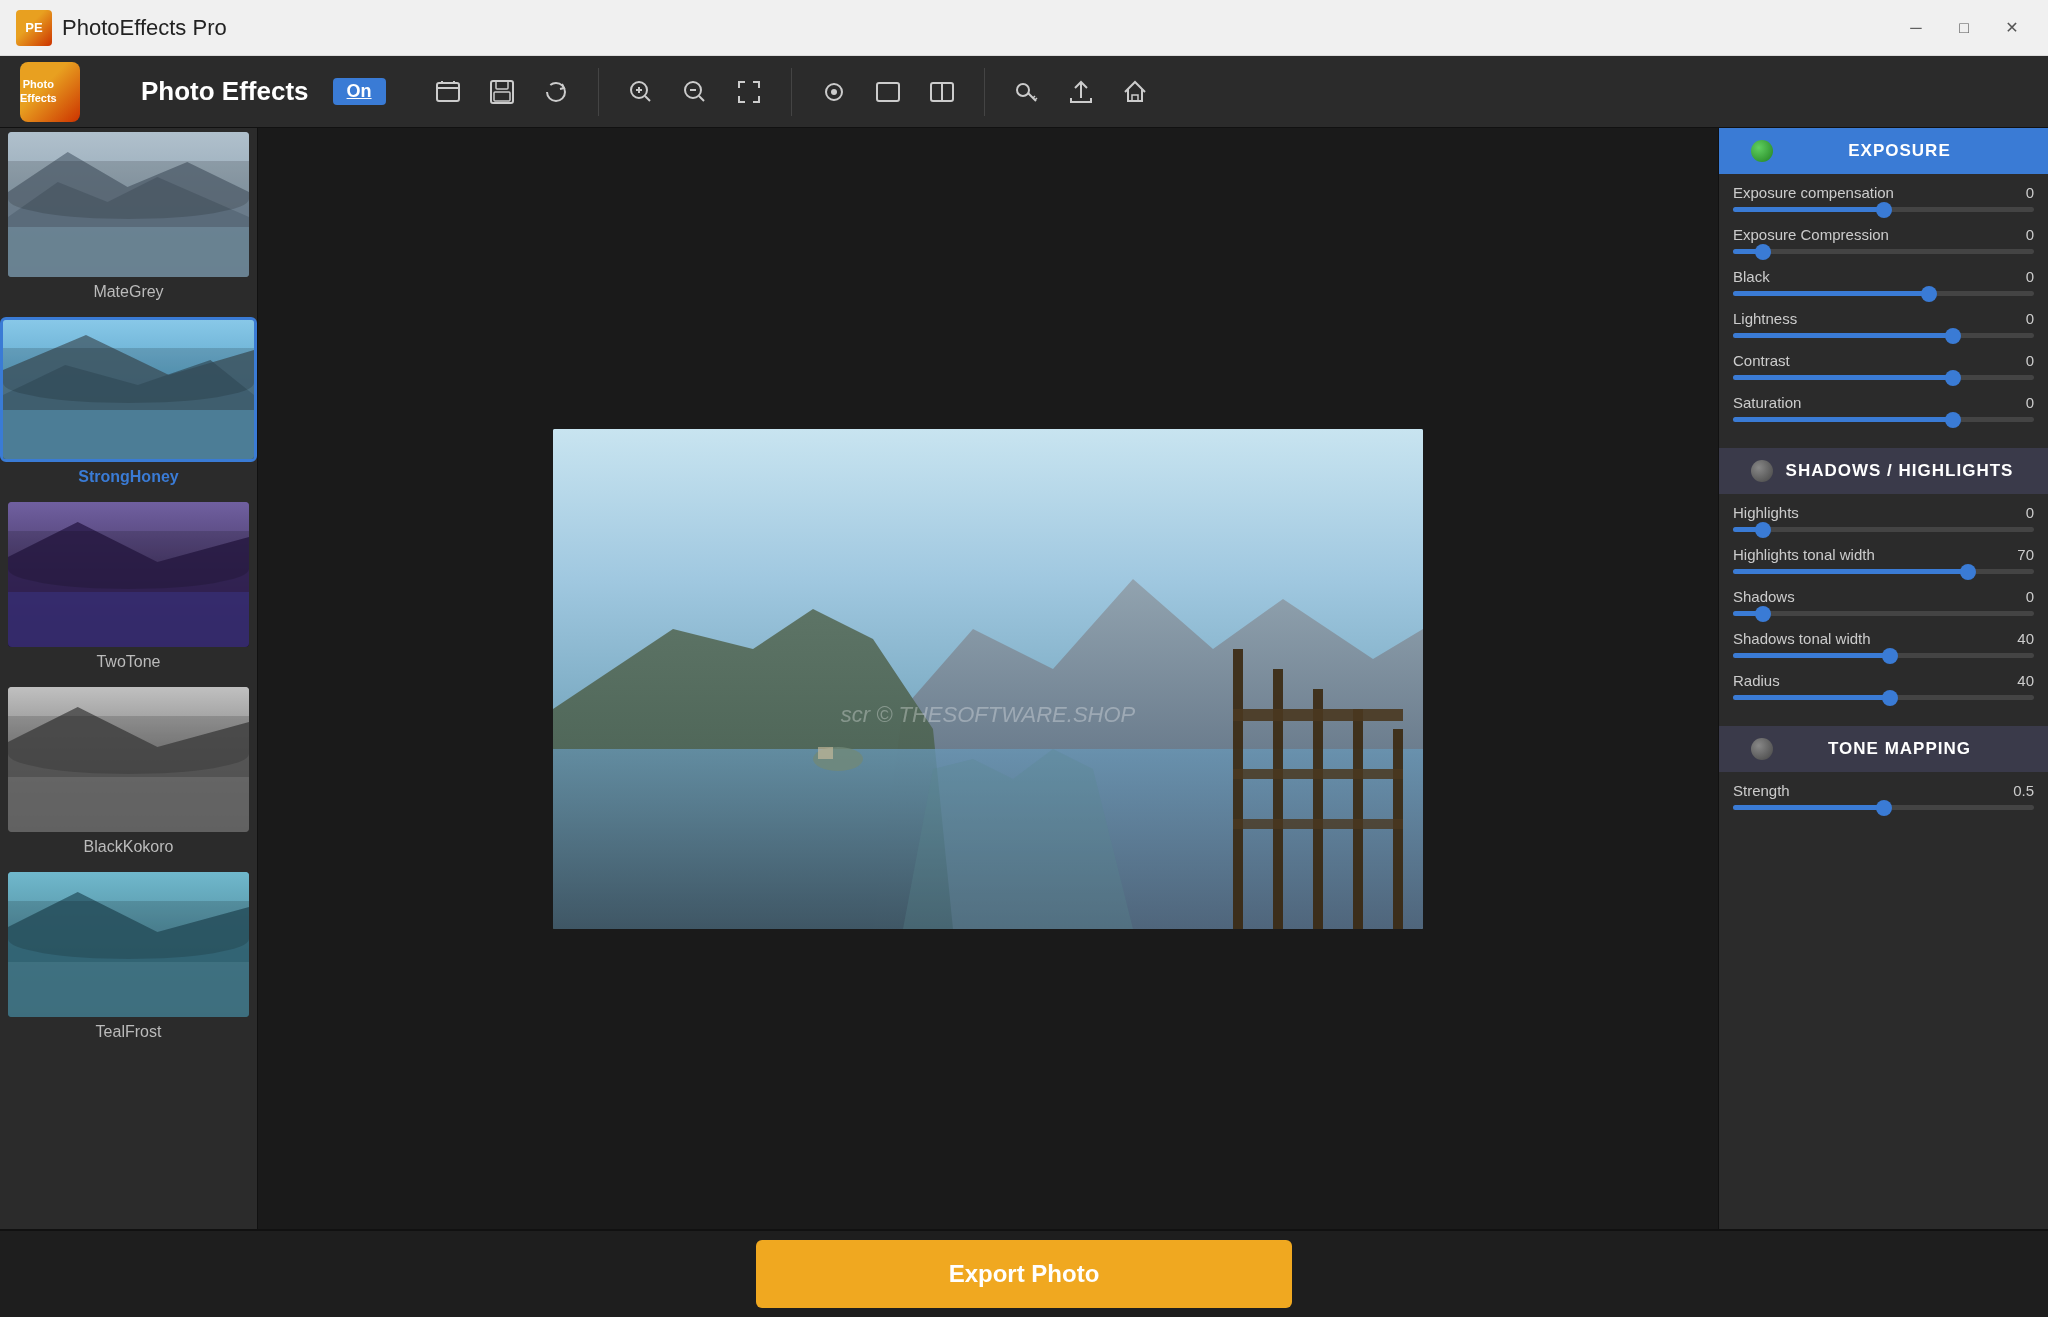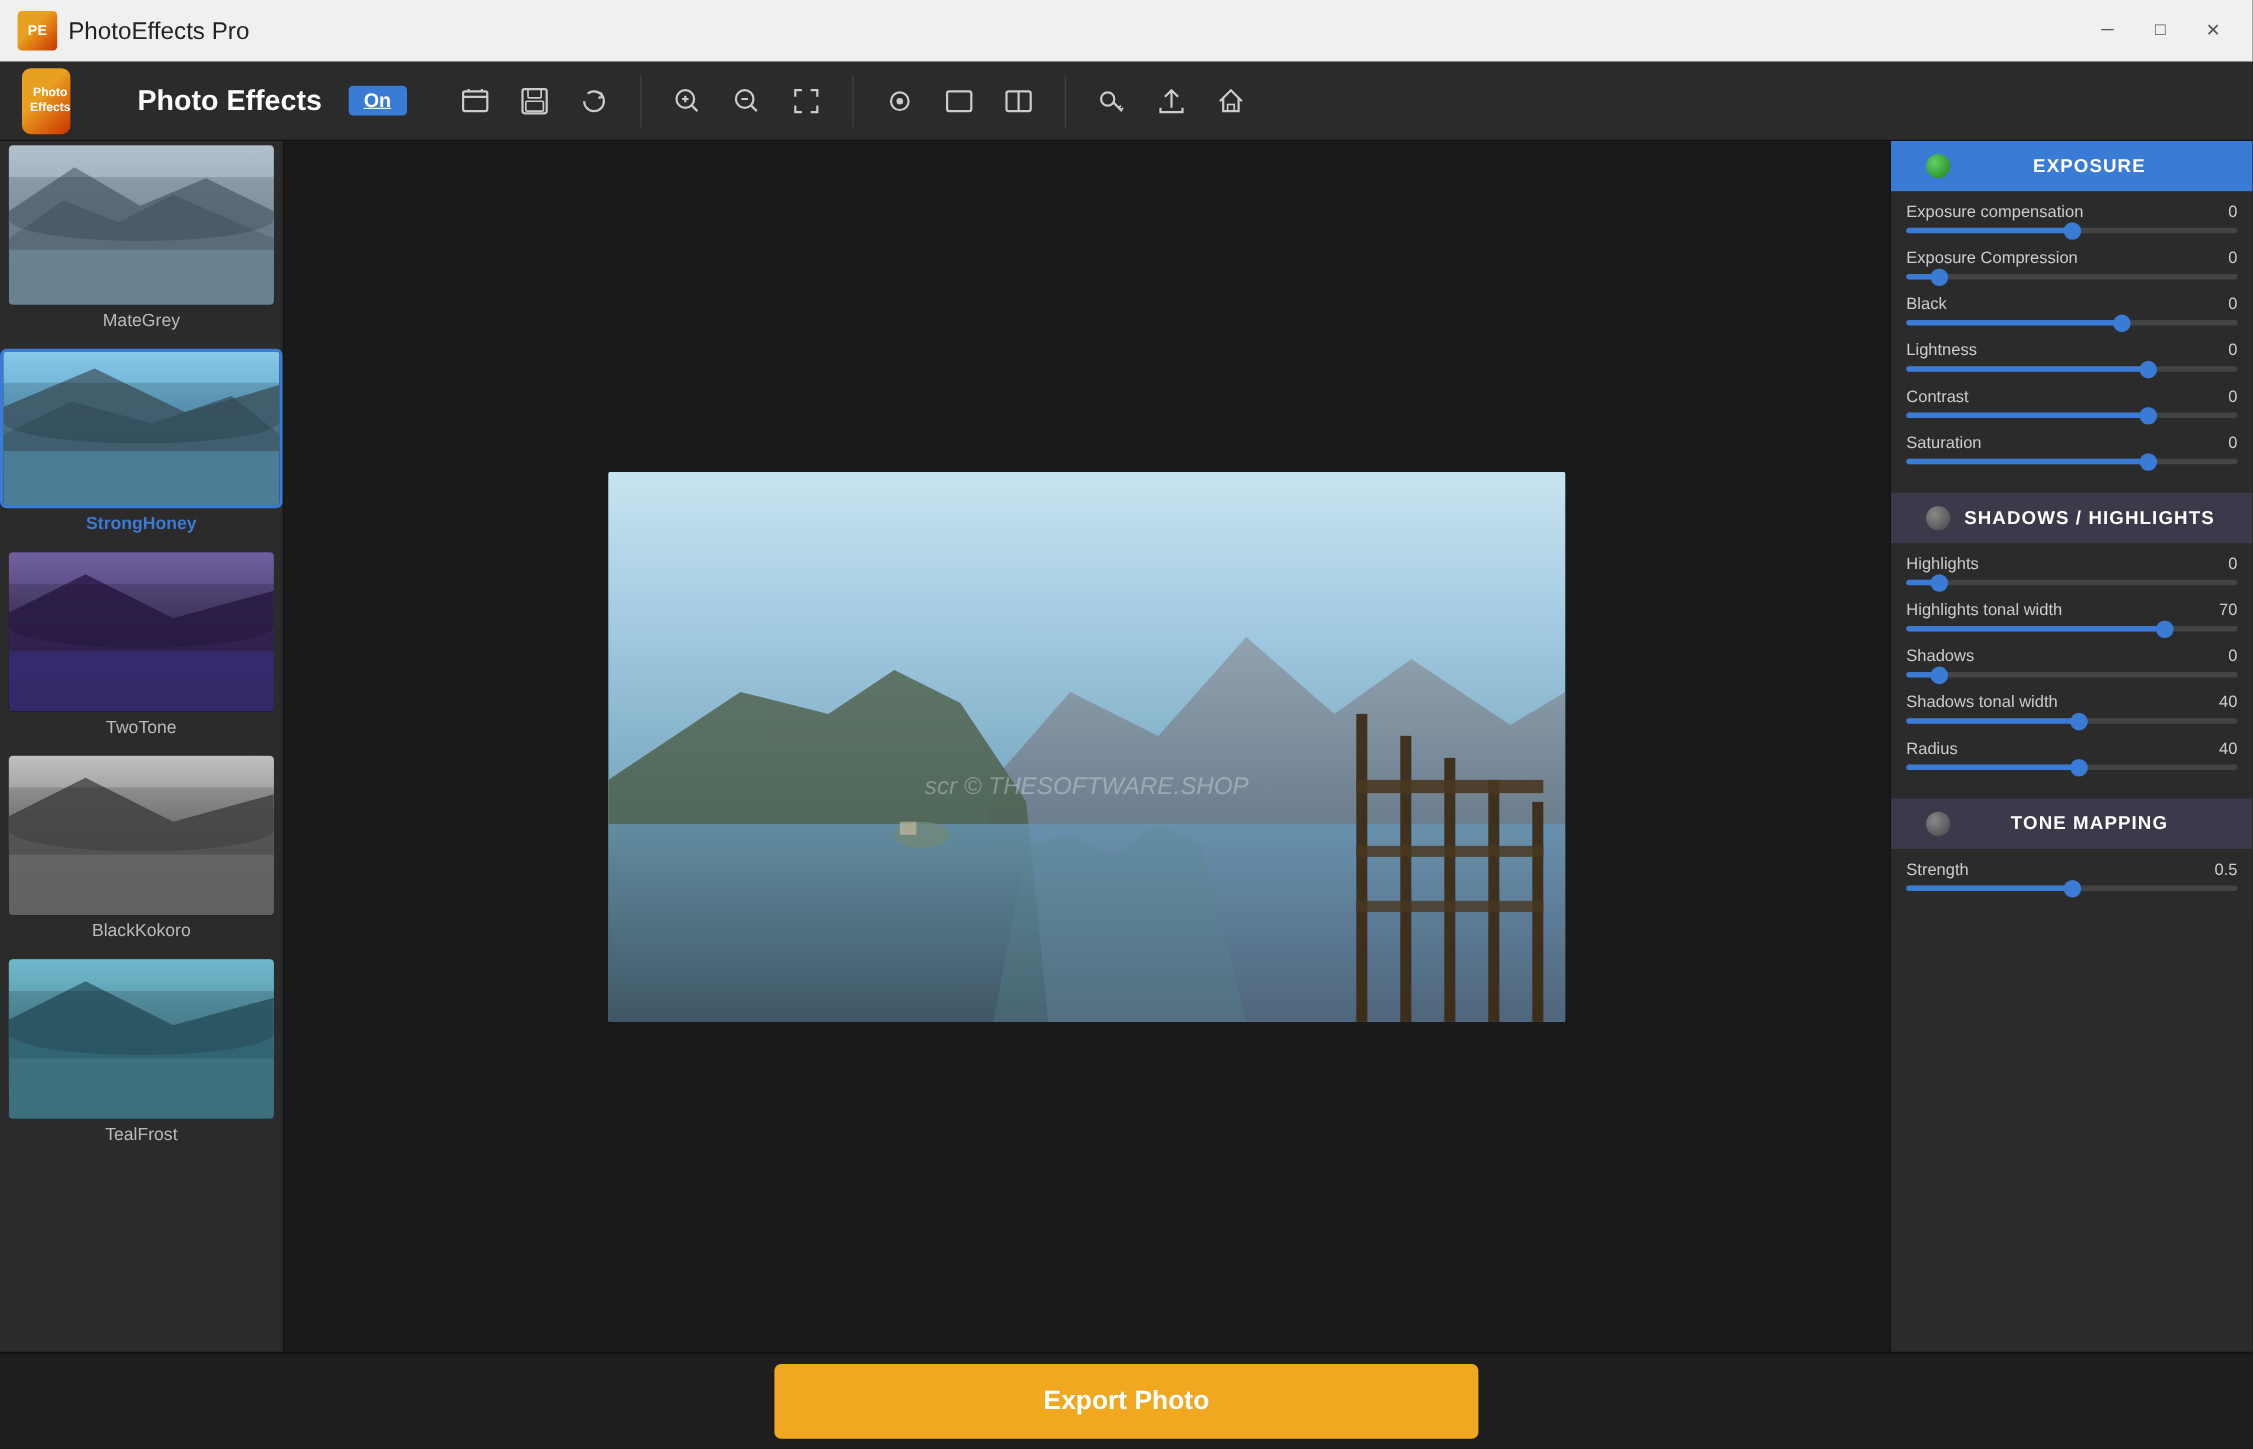--- a/index.html
+++ b/index.html
@@ -12,21 +12,21 @@
     #title-text { font-size: 22px; color: #222; font-weight: 400; }
     #window-controls { display: flex; gap: 8px; }
     .win-btn { width: 40px; height: 30px; background: none; border: none; cursor: pointer; font-size: 16px; color: #555; display: flex; align-items: center; justify-content: center; }
 
     
     #menu-bar { background: #2b2b2b; height: 44px; display: flex; align-items: center; padding: 0 12px; gap: 4px; border-bottom: 1px solid #111; }
     .menu-item { color: #ccc; font-size: 18px; padding: 6px 14px; cursor: pointer; border-radius: 3px; }
 
     
     #toolbar { background: #2b2b2b; height: 72px; display: flex; align-items: center; padding: 0 20px; gap: 0; border-bottom: 1px solid #111; }
-    #app-logo { width: 44px; height: 60px; background: linear-gradient(135deg, #e8a020 40%, #cc3300 100%); border-radius: 8px; display: flex; align-items: center; justify-content: flex-end; margin-right: 16px; flex-shrink: 0; }
+    #app-logo { width: 60px; height: 60px; background: linear-gradient(135deg, #e8a020 40%, #cc3300 100%); border-radius: 8px; display: flex; align-items: center; justify-content: flex-start; margin-right: 16px; flex-shrink: 0; }
     #app-logo-text { color: white; font-size: 11px; font-weight: bold; text-align: center; line-height: 1.2; }
     #brand-label { color: white; font-size: 24px; font-weight: bold; margin-right: 32px; white-space: nowrap; }
     .toolbar-group { display: flex; align-items: center; gap: 2px; padding: 0 16px; border-right: 1px solid #444; height: 48px; }
     .toolbar-group:last-child { border-right: none; }
     .tb-btn { width: 52px; height: 48px; background: none; border: none; cursor: pointer; color: #ccc; font-size: 22px; display: flex; align-items: center; justify-content: center; border-radius: 4px; }
 
     
     #left-panel { width: 258px; background: #2b2b2b; overflow-y: auto; border-right: 1px solid #111; flex-shrink: 0; }
     .preset-item { padding: 4px 8px; cursor: pointer; }
     .preset-label { text-align: center; font-size: 16px; color: #bbb; padding: 6px 0 8px; }
@@ -513,16 +513,16 @@
             </div>
           </div>
 
         </div>
       </div>
 
     </div>
   </div>
 
   <div id="bottom-bar">
-    <button id="export-btn" style="width:640px;height:68px;background:#f0a820;border:none;border-radius:6px;color:white;font-size:24px;font-weight:bold;cursor:pointer;">Export Photo</button>
+    <button id="export-btn" style="width:536px;height:68px;background:#f0a820;border:none;border-radius:6px;color:white;font-size:24px;font-weight:bold;cursor:pointer;">Export Photo</button>
   </div>
 
 </div>
 
 </body></html>

